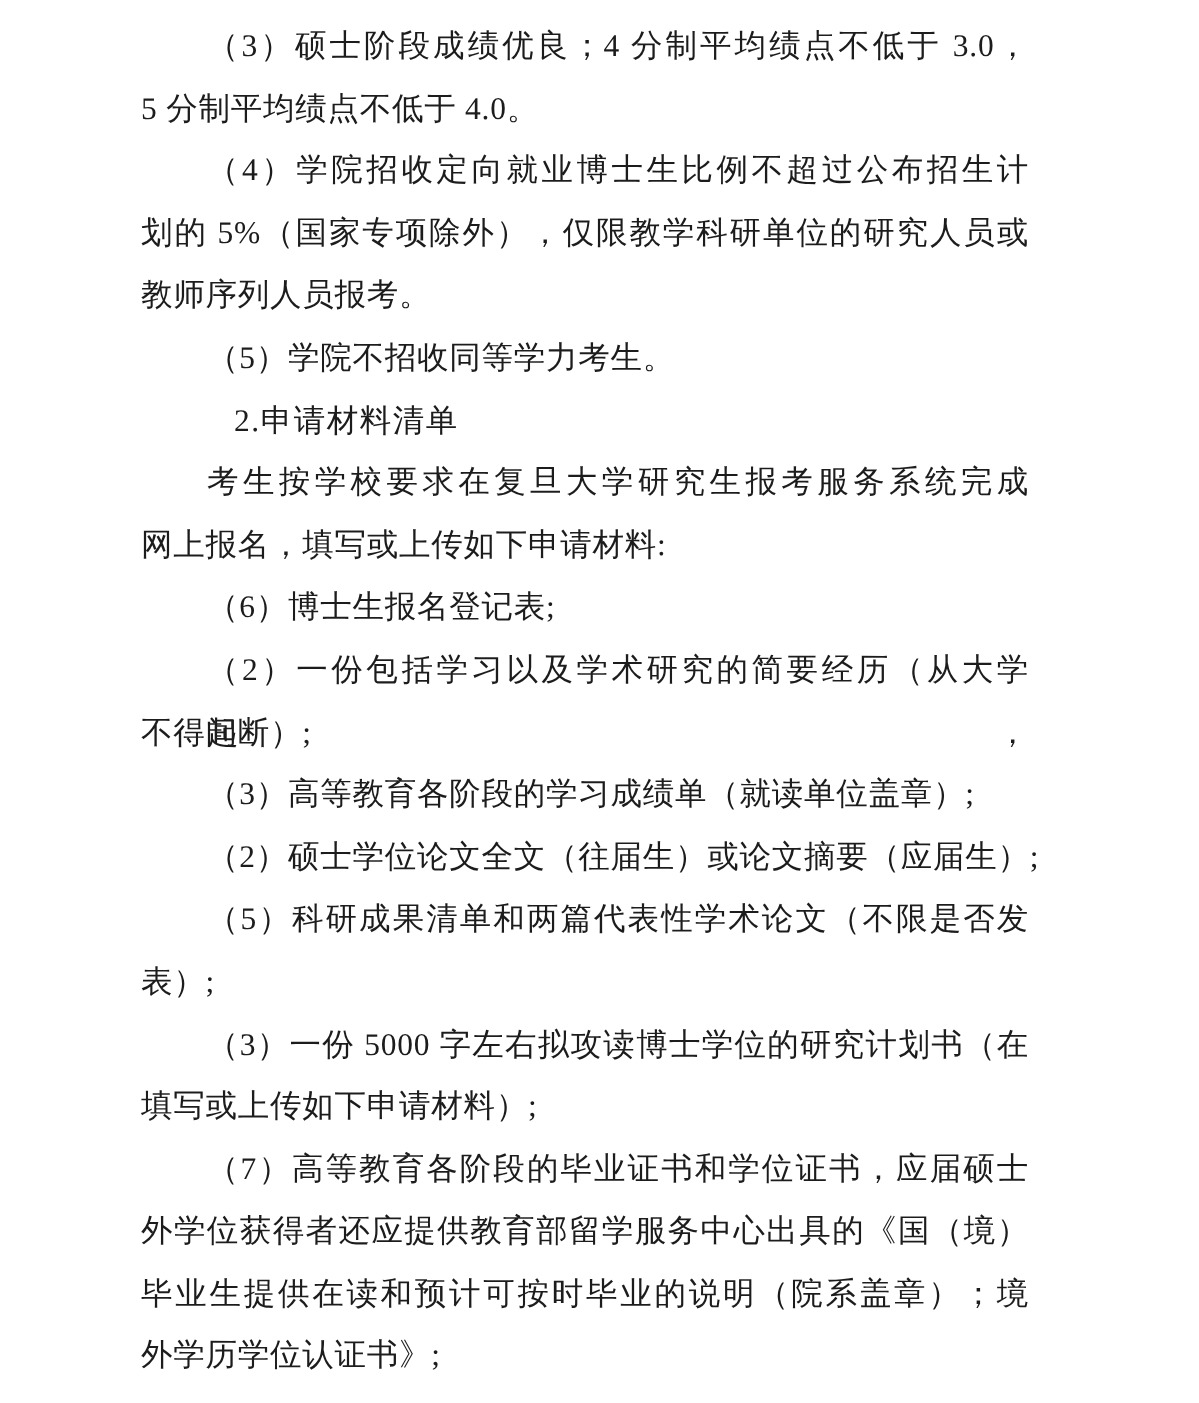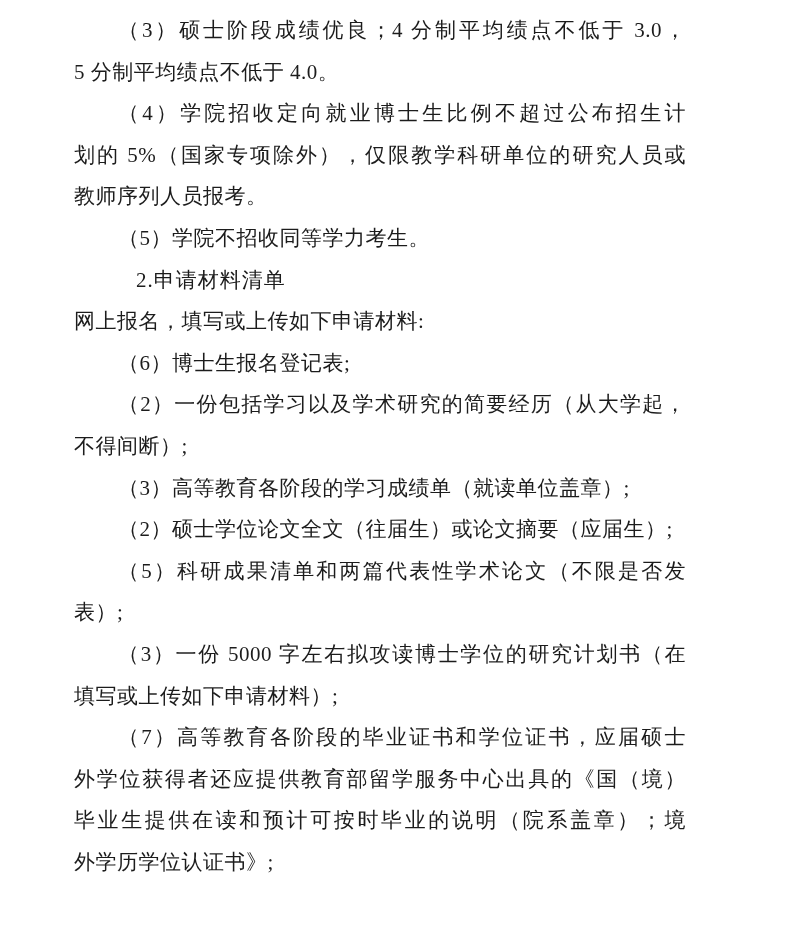--- a/index.html
+++ b/index.html
@@ -9,21 +9,21 @@
   }
   body {
     width: 799px;
     height: 935px;
     overflow: hidden;
   }
   .doc-page {
     box-sizing: border-box;
     width: 799px;
     height: 673px;
-    padding: 10px 113px 0 74px;
+    padding: 10px 113px 0 94px;
     background: #ffffff;
   }
   .line {
     height: 41.6px;
     line-height: 41.6px;
     font-size: 21px;
     font-family: "Liberation Serif", "DejaVu Serif", serif;
     color: #1c1c1c;
     white-space: nowrap;
     letter-spacing: 0.5px;
@@ -48,20 +48,21 @@
 <body>
 
 <div class="doc-page">
     <div class="line fill indent">（3）硕士阶段成绩优良；4 分制平均绩点不低于 3.0，</div>
     <div class="line">5 分制平均绩点不低于 4.0。</div>
     <div class="line fill indent">（4）学院招收定向就业博士生比例不超过公布招生计</div>
     <div class="line fill">划的 5%（国家专项除外），仅限教学科研单位的研究人员或</div>
     <div class="line">教师序列人员报考。</div>
     <div class="line indent">（5）学院不招收同等学力考生。</div>
     <div class="line hindent bold">2.申请材料清单</div>
+    <div class="line fill indent">考生按学校要求在复旦大学研究生报考服务系统完成</div>
     <div class="line">网上报名，填写或上传如下申请材料:</div>
     <div class="line indent">（6）博士生报名登记表;</div>
     <div class="line fill indent">（2）一份包括学习以及学术研究的简要经历（从大学起，</div>
     <div class="line">不得间断）;</div>
     <div class="line indent">（3）高等教育各阶段的学习成绩单（就读单位盖章）;</div>
     <div class="line indent">（2）硕士学位论文全文（往届生）或论文摘要（应届生）;</div>
     <div class="line fill indent">（5）科研成果清单和两篇代表性学术论文（不限是否发</div>
     <div class="line">表）;</div>
     <div class="line fill indent">（3）一份 5000 字左右拟攻读博士学位的研究计划书（在</div>
     <div class="line">填写或上传如下申请材料）;</div>

